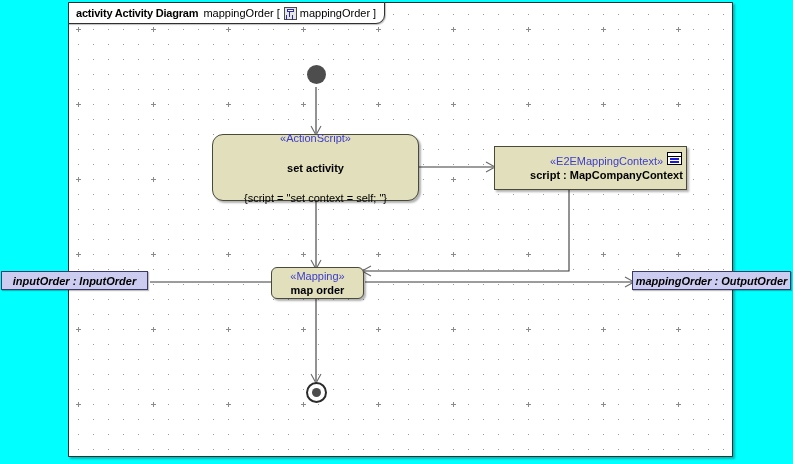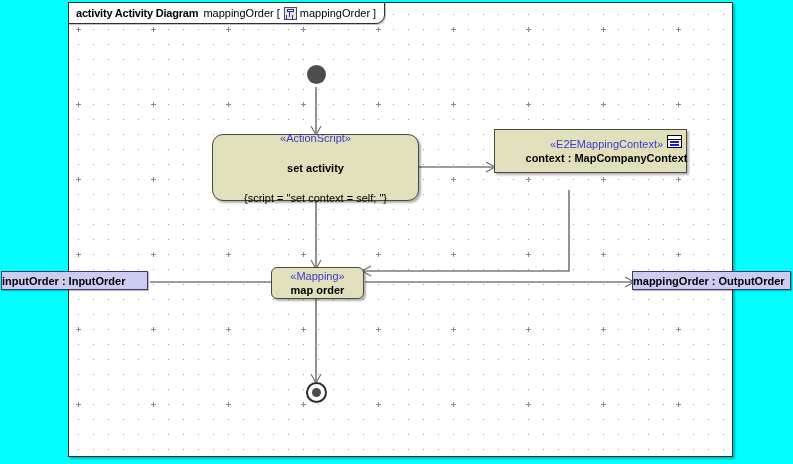--- a/index.html
+++ b/index.html
@@ -171,23 +171,24 @@
   }
 
   .param {
     background: #ccccf0;
     border: 1px solid #3a3a6a;
     color: #000;
     font-weight: bold;
     font-size: 11px;
     display: flex;
     align-items: center;
-    justify-content: flex-start;
+    justify-content: center;
     white-space: nowrap;
     box-shadow: 1px 1px 1px rgba(0,0,0,0.25);
+    font-style: italic;
   }
 
   .initial-node {
     position: absolute;
     width: 19px; height: 19px;
     border-radius: 50%;
     background: #4d4d4d;
     z-index: 4;
   }
   .final-node {
@@ -318,23 +319,23 @@
     </div>
 
     <div class="initial-node" style="left:238px; top:62px;"></div>
 
     <div class="node action" style="left:143px; top:131px; width:207px; height:67px;gap:16px;">
       <div class="stereotype">«ActionScript»</div>
       <div class="node-name">set activity</div>
       <div class="node-constraint">{script = "set context = self; "}</div>
     </div>
 
-    <div class="node objectnode" style="left:425px; top:126px; width:193px; height:44px;padding-left:32px;">
+    <div class="node objectnode" style="left:425px; top:143px; width:193px; height:44px;padding-left:32px;">
       <div class="stereotype">«E2EMappingContext»</div>
-      <div class="node-name">context : MapCompanyContext</div>
+      <div class="node-name">script : MapCompanyContext</div>
       <span class="obj-icon"></span>
     </div>
 
     <div class="node action" style="left:202px; top:264px; width:93px; height:32px;border-radius:6px;">
       <div class="stereotype">«Mapping»</div>
       <div class="node-name">map order</div>
     </div>
 
     <div class="final-node" style="left:237px; top:379px;"></div>
 

